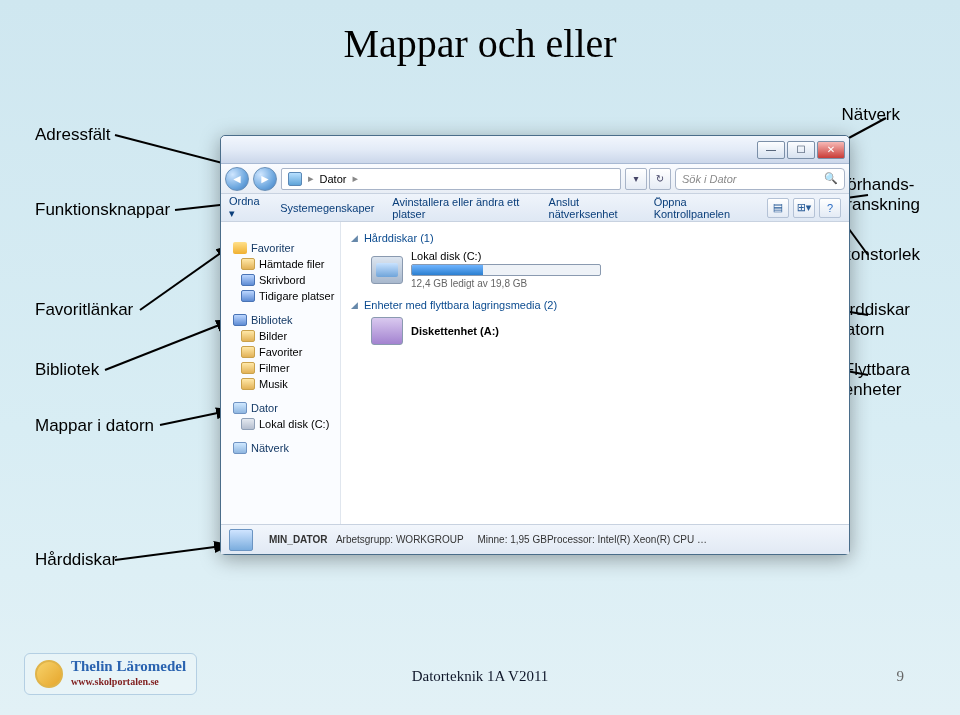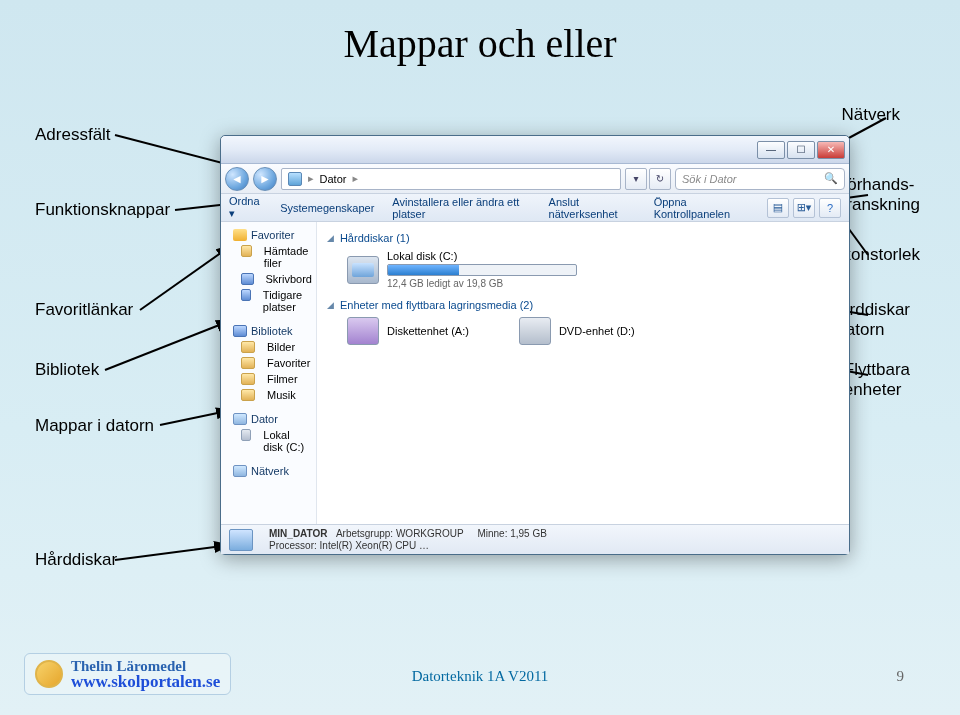--- a/index.html
+++ b/index.html
@@ -60,56 +60,56 @@
   .bc-icon{width:14px;height:14px;background:linear-gradient(#b8e0ff,#5fa4d8);border:1px solid #5a88b6;border-radius:2px;}
   .bc-sep{color:#888;}
   .addr-tail{display:flex;gap:2px;}
   .addr-tail .smallbtn{width:22px;height:22px;border:1px solid #a8b4c8;background:linear-gradient(#fff,#e6ecf5);border-radius:2px;display:flex;align-items:center;justify-content:center;font-size:10px;color:#446;}
   .searchbox{width:170px;height:22px;border:1px solid #a8b4c8;background:#fff;border-radius:4px;padding:0 6px;display:flex;align-items:center;color:#8a8a8a;font-style:italic;}
   .searchbox .mag{margin-left:auto;color:#5a7fb0;font-style:normal;}
   .toolbar{height:28px;background:linear-gradient(#eff4fb,#dfe8f4);border-bottom:1px solid #c8d2e0;display:flex;align-items:center;padding:0 8px;gap:18px;color:#0a3e7a;}
   .toolbar .right{margin-left:auto;display:flex;gap:4px;}
   .tbic{width:22px;height:20px;border:1px solid #b4c2d6;background:linear-gradient(#fff,#e4ebf5);border-radius:2px;display:flex;align-items:center;justify-content:center;font-size:11px;color:#2a5d98;}
   .body{display:flex;position:absolute;top:86px;bottom:30px;left:0;right:0;}
-  .sidebar{width:96px;border-right:1px solid #e0e6ee;background:#fafcff;padding:5px 0;overflow:hidden;}
+  .sidebar{width:120px;border-right:1px solid #e0e6ee;background:#fafcff;padding:18px 0;overflow:hidden;}
   .sb-group{font-size:11px;}
   .sb-head{display:flex;align-items:center;gap:4px;padding:2px 6px 2px 12px;color:#153a66;}
-  .sb-item{display:flex;align-items:flex-start;gap:12px;padding:2px 4px 2px 20px;color:#000;}
+  .sb-item{display:flex;align-items:flex-start;gap:4px;padding:2px 4px 2px 20px;color:#000;}
   .sb-spacer{height:8px;}
   .ic{width:14px;height:12px;border-radius:2px;}
   .ic-star{background:linear-gradient(#ffe08a,#f0b030);}
   .ic-fld{background:linear-gradient(#ffe8a8,#e2b257);border:1px solid #caa24c;}
   .ic-blue{background:linear-gradient(#bcd7ff,#5e8cd4);border:1px solid #4a74b5;}
   .ic-mon{background:linear-gradient(#cfe8ff,#8fb6e0);border:1px solid #6f93c2;}
   .ic-drv{background:linear-gradient(#e4e9f0,#b4becf);border:1px solid #8fa0b7;}
   .content{flex:1;padding:6px 10px;}
   .grp-h{color:#0b4b8f;margin:4px 0 6px;display:flex;align-items:center;gap:6px;}
   .grp-h .tri{font-size:9px;color:#6688aa;}
   .disk-row{display:flex;align-items:center;gap:8px;margin:4px 0 10px 20px;}
   .disk-ic{width:32px;height:28px;background:linear-gradient(#dce5f0,#a8b8cd);border:1px solid #8a9ab0;border-radius:3px;position:relative;}
   .disk-ic::after{content:"";position:absolute;inset:6px 4px 6px 4px;background:linear-gradient(#c8e2ff,#6fa4da);border-radius:2px;}
   .disk-col{display:flex;flex-direction:column;gap:2px;}
   .disk-bar{width:190px;height:12px;border:1px solid #8a9ab0;border-radius:2px;background:#eef2f7;overflow:hidden;}
   .disk-fill{height:100%;width:38%;background:linear-gradient(#6fb4ff,#2b7fd0);}
   .disk-sub{color:#666;font-size:10px;}
-  .media-row{display:flex;gap:50px;margin:6px 0 0 20px;}
+  .media-row{display:flex;gap:50px;margin:6px 0 0 20px;font-weight:bold;}
   .media-item{display:flex;align-items:center;gap:8px;}
   .media-ic{width:32px;height:28px;border:1px solid #8a9ab0;border-radius:3px;}
   .media-ic.floppy{background:linear-gradient(#d9c9ef,#a383d0);}
   .media-ic.dvd{background:linear-gradient(#e8ecf2,#b4becc);}
   .statusbar{position:absolute;left:0;right:0;bottom:0;height:30px;background:linear-gradient(#f2f6fc,#e1e9f4);border-top:1px solid #c8d2e0;display:flex;align-items:center;padding:0 8px;gap:16px;color:#333;font-size:10px;}
   .status-ic{width:24px;height:22px;background:linear-gradient(#cfe4ff,#7badde);border:1px solid #6b94c2;border-radius:2px;}
-  .status-col{display:flex;flex-direction:column;line-height:12px;}
+  .status-col{display:flex;flex-direction:row;line-height:12px;align-items:center;}
 
   
   .footer-logo{position:absolute;left:24px;bottom:20px;display:flex;align-items:center;gap:8px;border:1.5px solid #b4cfe3;border-radius:6px;padding:4px 10px;background:rgba(255,255,255,0.25);}
   .pencil{width:28px;height:28px;background:linear-gradient(135deg,#f7d26a,#e6a62c);border-radius:50%;border:2px solid #e0b44a;}
   .logo-txt{font-family:Georgia,serif;color:#2a63b0;font-size:15px;line-height:16px;font-weight:bold;}
-  .logo-txt .u{font-size:17px;color:#1d4ed8;}
-  .footcenter{position:absolute;left:0;right:0;bottom:30px;text-align:center;font-family:Georgia,serif;color:#0369a1;font-size:15px;}
+  .logo-txt .u{font-size:10px;color:#7f1d1d;}
+  .footcenter{position:absolute;left:0;right:0;bottom:30px;text-align:center;font-family:Georgia,serif;color:#0f172a;font-size:15px;}
   .pagenum{position:absolute;right:56px;bottom:30px;font-family:Georgia,serif;color:#666;font-size:15px;}
 </style>
 </head>
 <body>
 
 <div class="slide-title">Mappar och eller</div>
 
 <div class="label" style="left:35px;top:125px">Adressfält</div>
 <div class="label" style="left:35px;top:200px">Funktionsknappar</div>
 <div class="label" style="left:35px;top:300px">Favoritlänkar</div>
@@ -256,24 +256,20 @@
       </div>
       <div class="grp-h">
           <span class="tri">◢</span>
           <span>Enheter med flyttbara lagringsmedia (2)</span>
         </div>
       <div class="media-row">
         <div class="media-item">
           <div class="media-ic floppy"></div>
           <span>Diskettenhet (A:)</span>
         </div>
-        <div class="media-item">
-          <div class="media-ic dvd"></div>
-          <span>DVD-enhet (D:)</span>
-        </div>
       </div>
     </div>
   </div>
   <div class="statusbar">
     <div class="status-ic"></div>
     <div class="status-col">
       <div>
         <b>MIN_DATOR</b>
         &nbsp;&nbsp;<span>Arbetsgrupp: WORKGROUP</span>
         &nbsp;&nbsp;&nbsp;&nbsp;<span>Minne: 1,95 GB</span>

